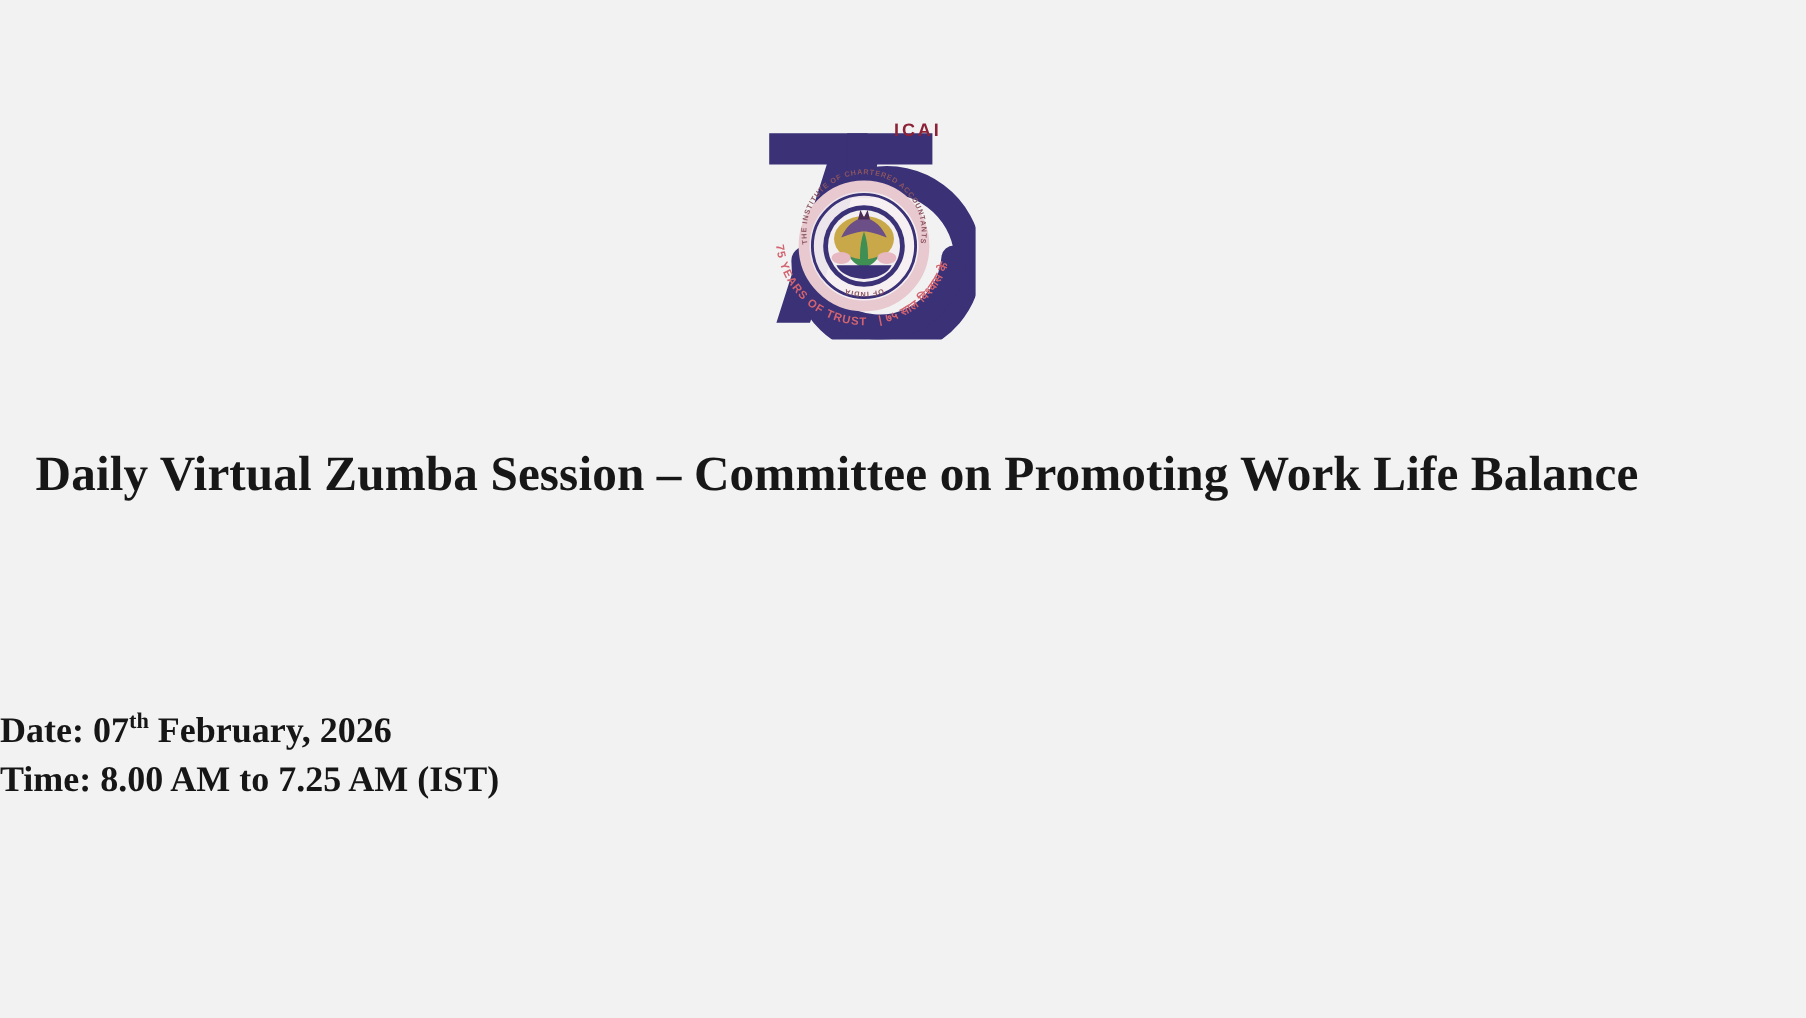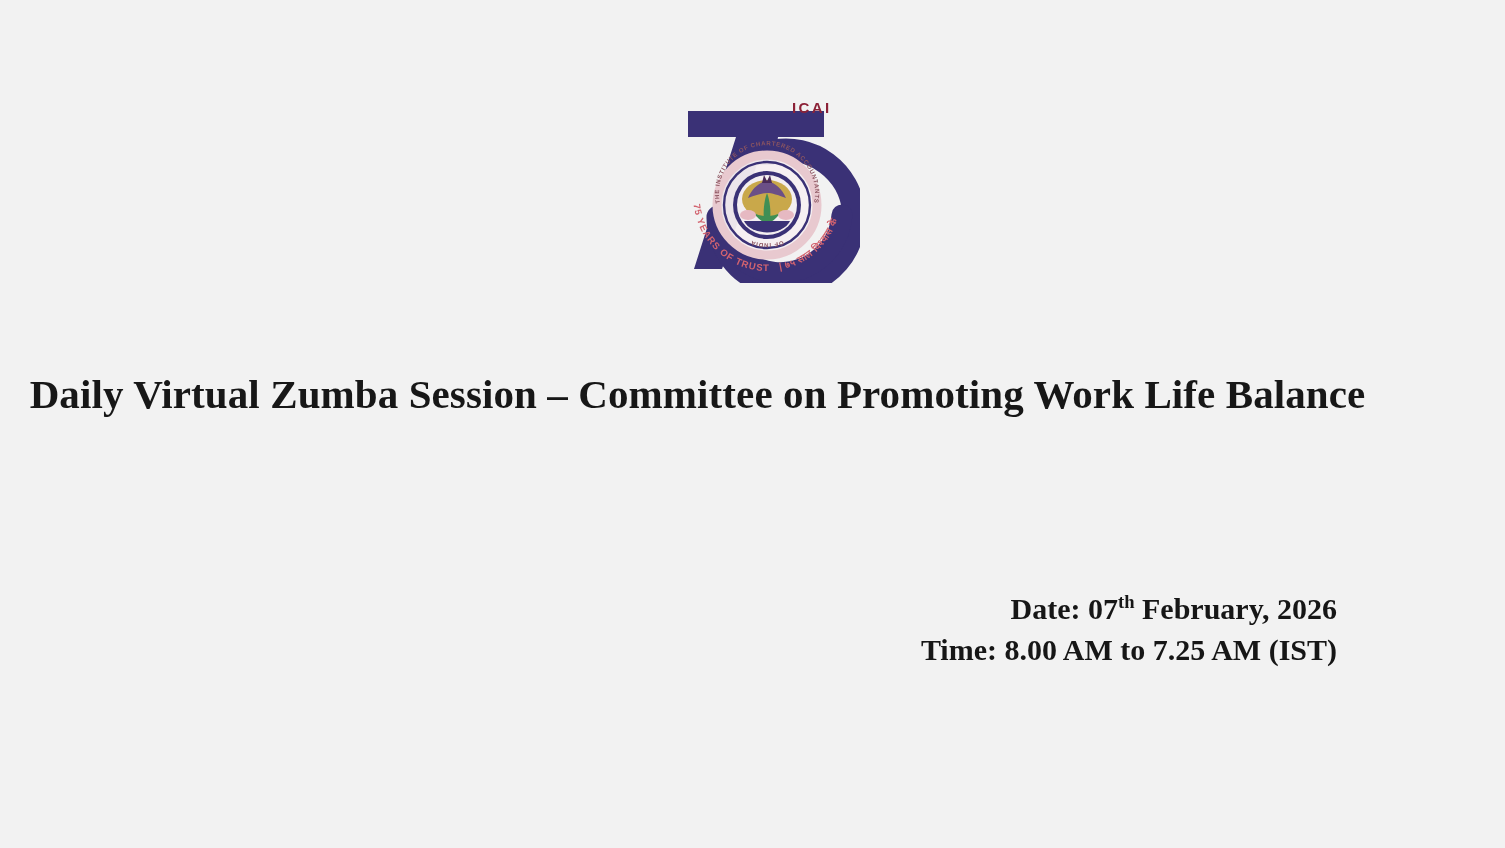--- a/index.html
+++ b/index.html
@@ -18,21 +18,21 @@
 
   .slide {
     position: absolute;
     inset: 0;
     background: #f2f2f2;
   }
 
   
   .logo-wrap {
     position: absolute;
-    left: 674px;
+    left: 627px;
     top: 95px;
     width: 186px;
     height: 188px;
   }
   .logo-wrap svg {
     display: block;
     width: 186px;
     height: 188px;
   }
 
@@ -50,21 +50,21 @@
     white-space: nowrap;
     line-height: 1.15;
   }
 
   
   .datetime {
     position: absolute;
     left: 0;
     top: 588px;
     width: 1337px;
-    text-align: right;
+    text-align: left;
   }
   .dt-line {
     font-size: 30px;
     font-weight: bold;
     color: #161616;
     line-height: 1.38;
     white-space: nowrap;
   }
   .dt-line .sup {
     font-size: 0.62em;

